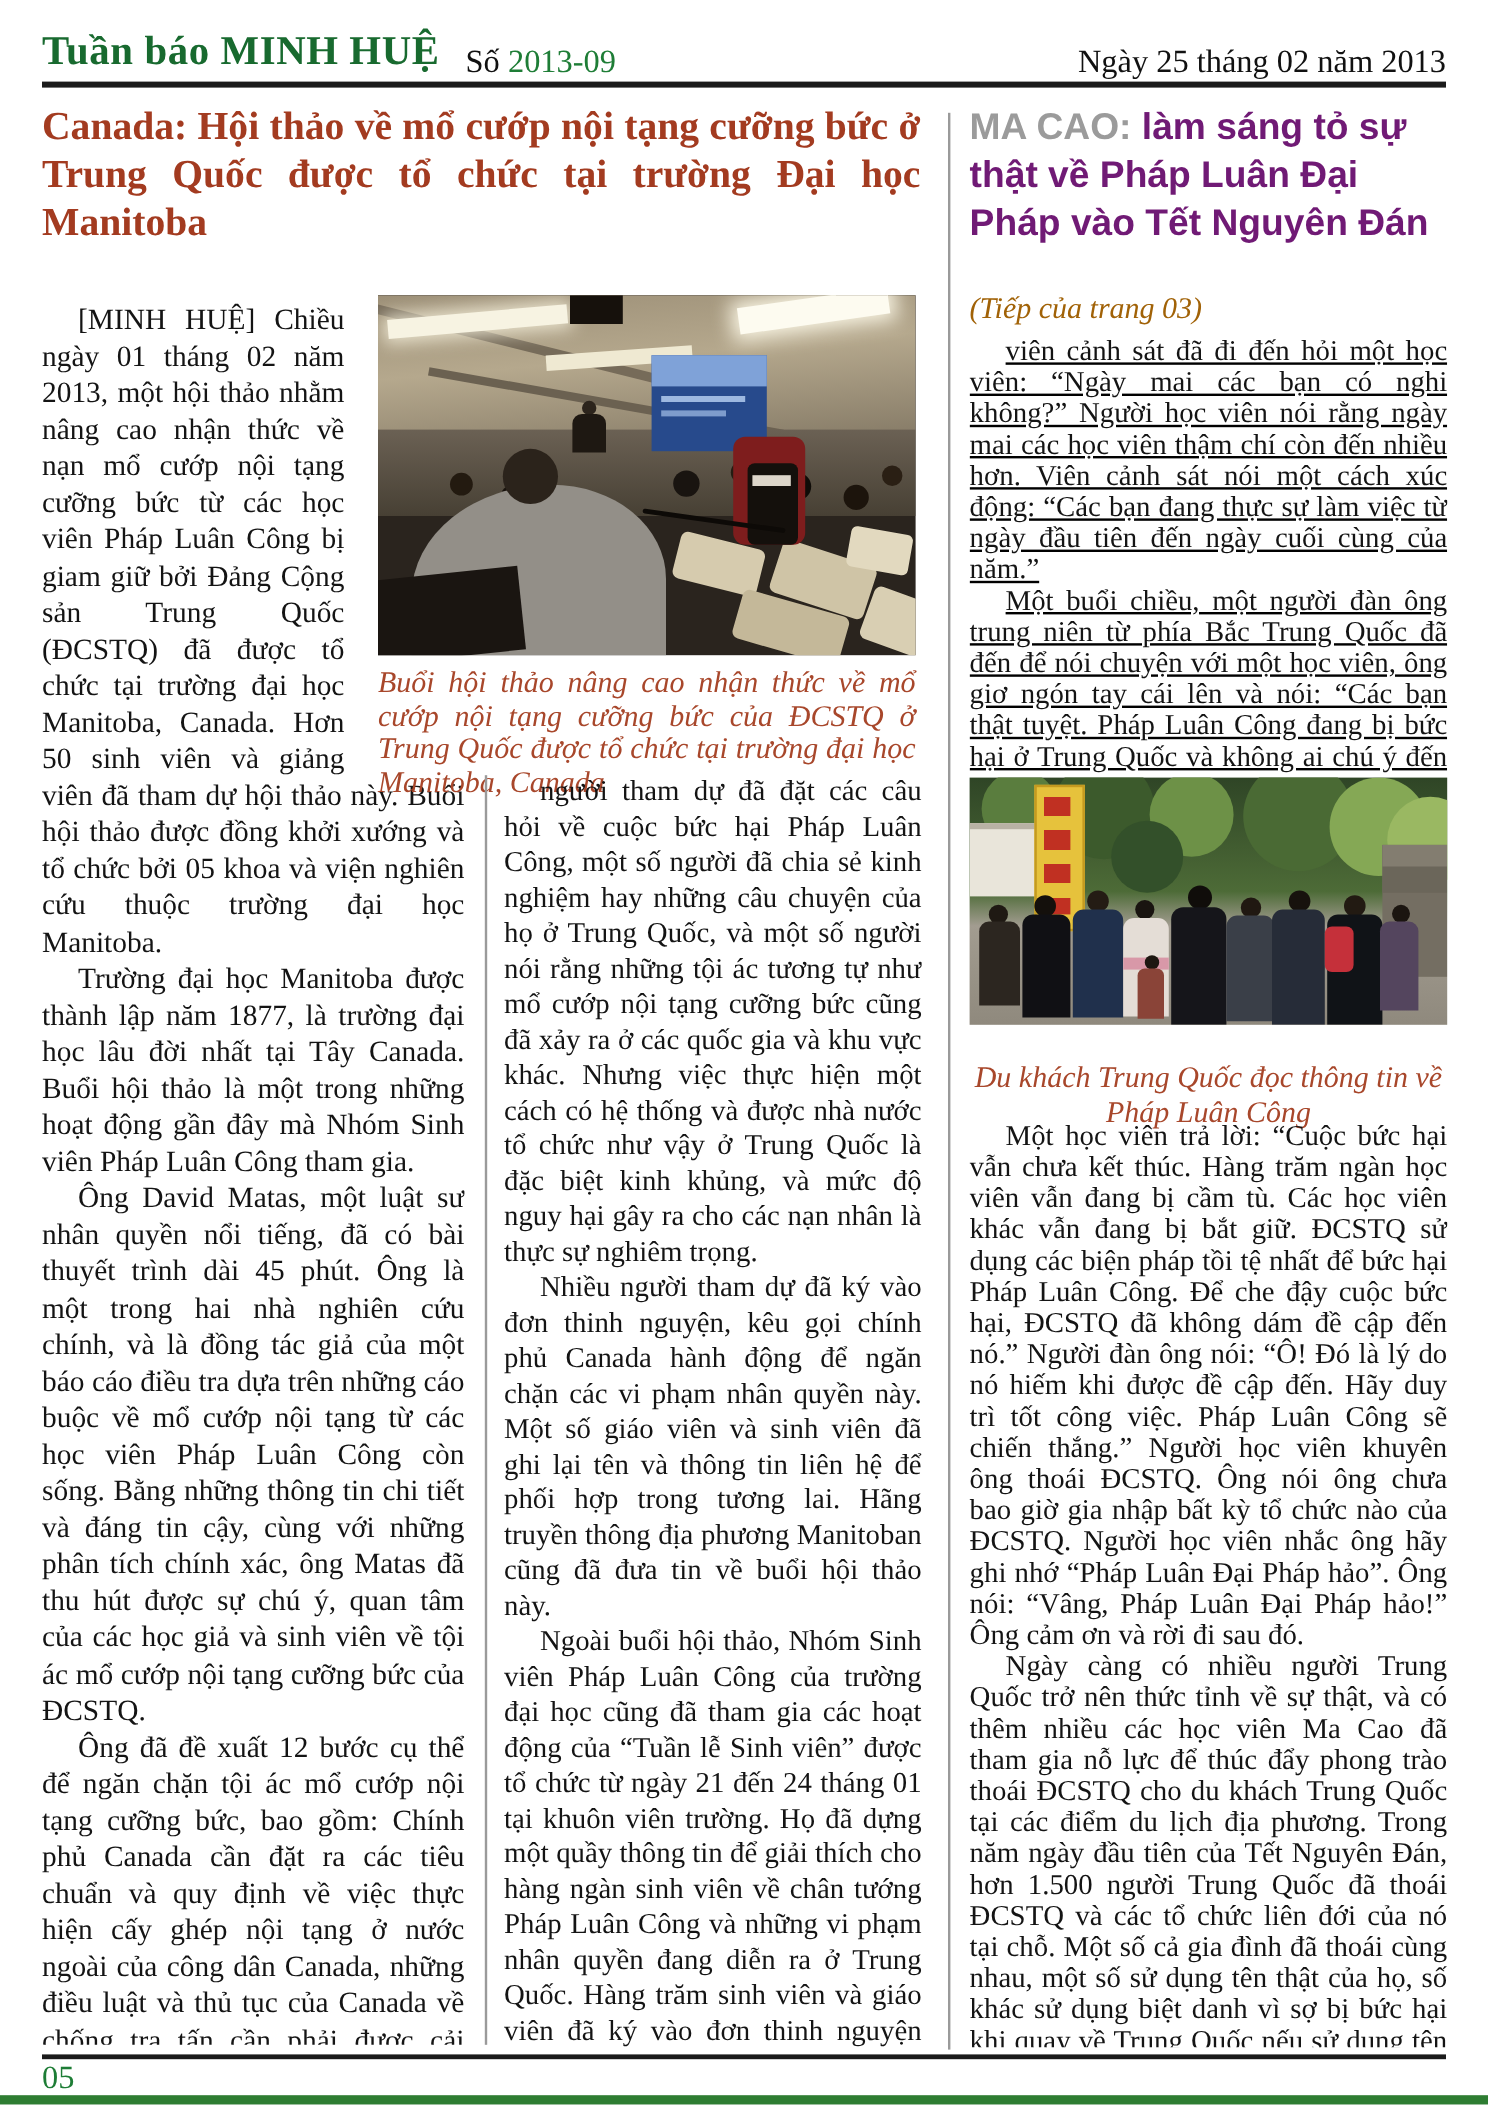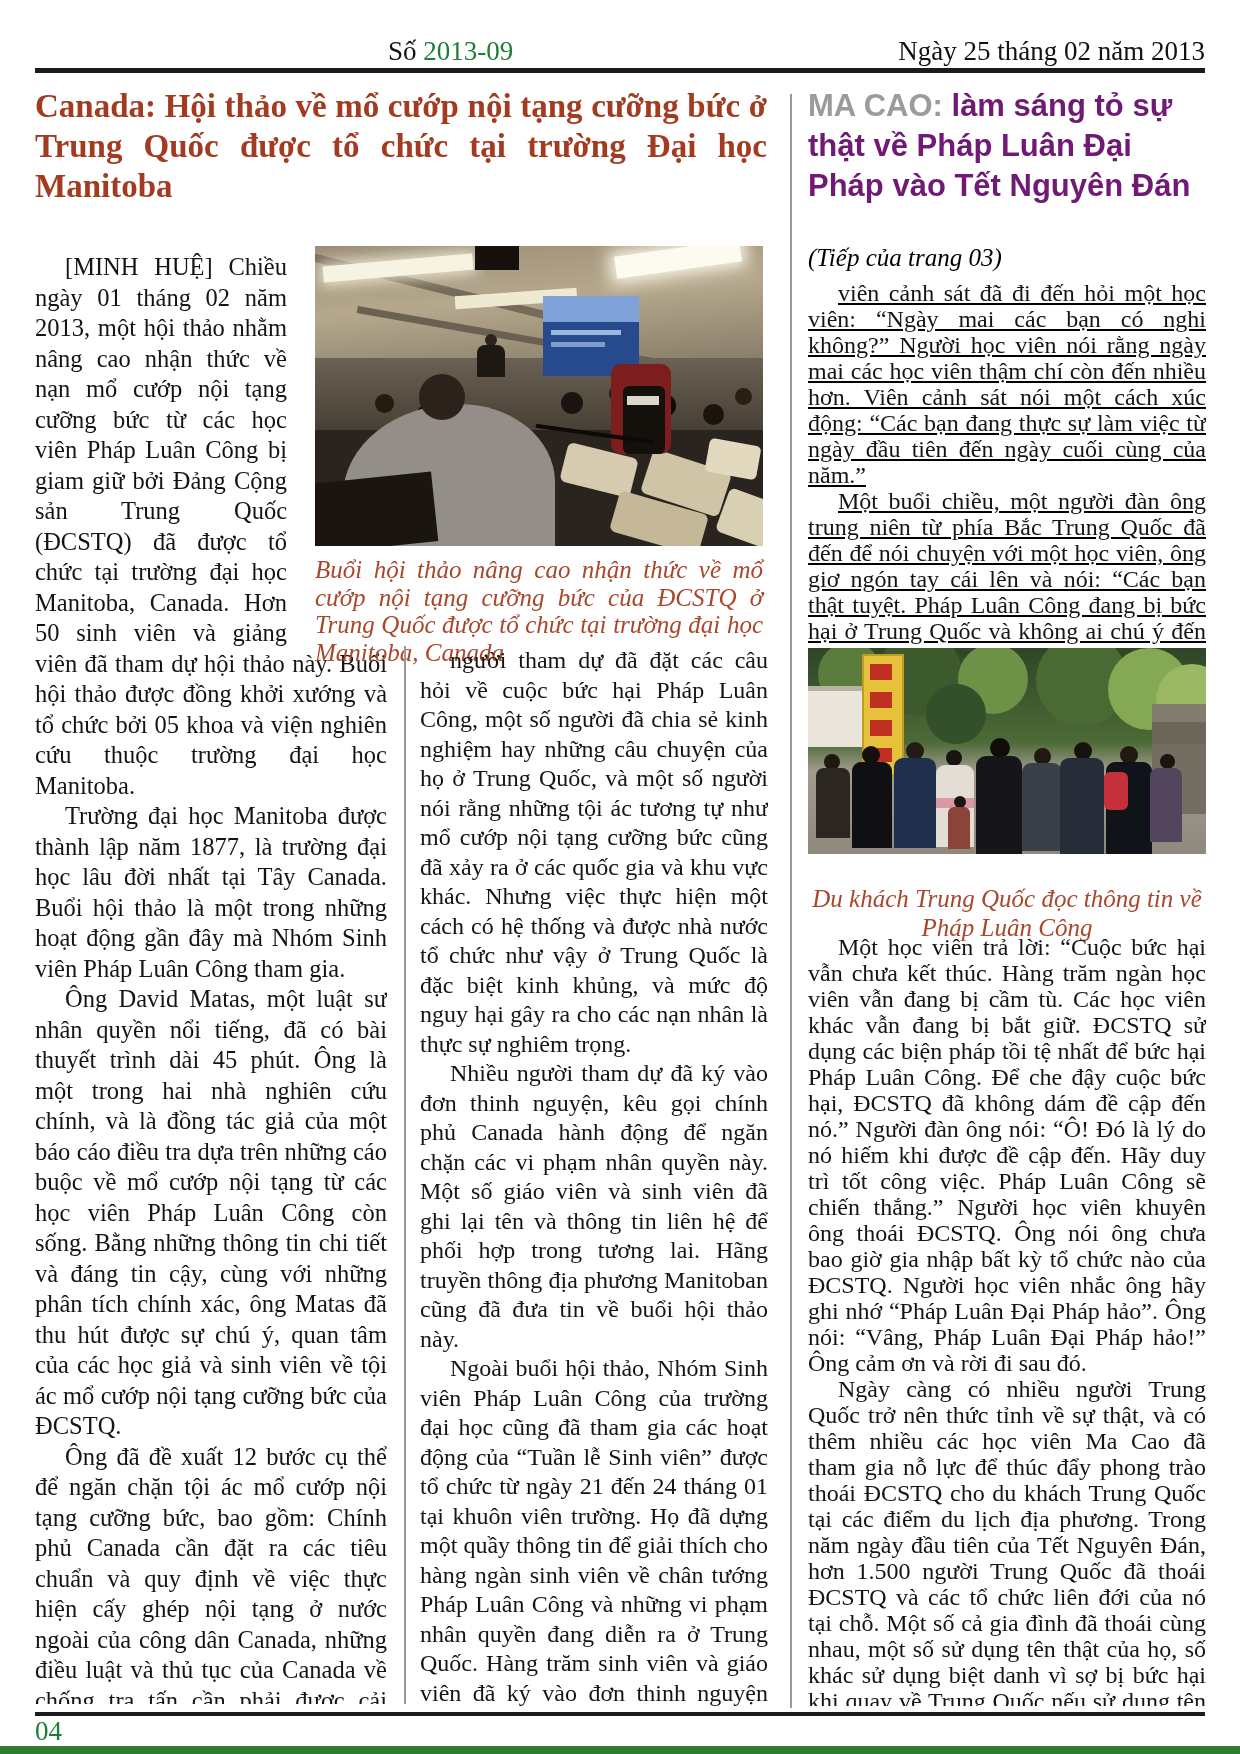--- a/index.html
+++ b/index.html
@@ -32,21 +32,21 @@
 
   .divider { position:absolute; width:2px; background:#9a9a9a; }
   .divider1 { left:404px; top:646px; height:1058px; }
   .divider2 { left:790px; top:94px; height:1614px; }
 
   
   .r-title { position:absolute; left:808px; top:86px; width:400px; margin:0;
              font-family:"Liberation Sans", sans-serif; font-size:31px; line-height:40px; font-weight:bold; }
   .r-title .loc { color:#9b9b9b;text-align:right; }
   .r-title .rest { color:#701a75; }
-  .r-cont { position:absolute; left:808px; top:244px; font-size:25px; font-style:italic; color:#000000;font-family:Liberation Serif, serif; }
+  .r-cont { position:absolute; left:808px; top:244px; font-size:25px; font-style:italic; color:#a16207;font-family:Liberation Serif, serif; }
   .rcol-top { position:absolute; left:808px; top:280px; width:398px; height:366px;
               overflow:hidden; font-size:24px; line-height:26px;text-decoration:underline; }
   .rcol-bottom { position:absolute; left:808px; top:934px; width:398px; height:772px;
                  overflow:hidden; font-size:24px; line-height:26px; }
   .caption2 { left:808px; top:864px; width:398px; font-size:25px; line-height:29px; text-align:center;margin-top:20px; }
 
   
   .footer-rule { position:absolute; left:35px; top:1712px; width:1170px; height:4px; background:#1b1b1b; }
   .page-num { position:absolute; left:35px; top:1716px; font-size:27px; color:#1e7d36; }
   .bottom-bar { position:absolute; left:0; top:1746px; width:1240px; height:8px; background:#2e7d32; }
@@ -133,20 +133,21 @@
   .ph2-h9 { left:352px; top:106px; width:15px; height:15px; background:#1b1510; }
   .ph2-b9 { left:342px; top:120px; width:32px; height:74px; background:#54455e; border-radius:8px 8px 0 0; }
   .ph2-h10 { left:146px; top:148px; width:12px; height:12px; background:#1d1711; }
   .ph2-b10 { left:140px; top:159px; width:22px; height:42px; background:#8a4438; border-radius:6px 6px 0 0; }
 </style>
 </head>
 <body>
 
 <div class="page">
 
+  <div class="logo">Tuần báo MINH HUỆ</div>
   <div class="issue"><span>Số</span> <span class="issue-num">2013-09</span></div>
   <div class="date">Ngày 25 tháng 02 năm 2013</div>
   <div class="rule-top"></div>
 
   <h1 class="l-title">Canada: Hội thảo về mổ cướp nội tạng cưỡng bức ở Trung Quốc được tổ chức tại trường Đại học Manitoba</h1>
 
   <div class="col1 body-text">
     <div class="wrap-spacer"></div>
     <div>
         <p>[MINH HUỆ] Chiều ngày 01 tháng 02 năm 2013, một hội thảo nhằm nâng cao nhận thức về nạn mổ cướp nội tạng cưỡng bức từ các học viên Pháp Luân Công bị giam giữ bởi Đảng Cộng sản Trung Quốc (ĐCSTQ) đã được tổ chức tại trường đại học Manitoba, Canada. Hơn 50 sinh viên và giảng viên đã tham dự hội thảo này. Buổi hội thảo được đồng khởi xướng và tổ chức bởi 05 khoa và viện nghiên cứu thuộc trường đại học Manitoba.</p>
@@ -252,16 +253,16 @@
   <div class="caption caption2">Du khách Trung Quốc đọc thông tin về Pháp Luân Công</div>
 
   <div class="rcol-bottom body-text">
     <div>
         <p>Một học viên trả lời: “Cuộc bức hại vẫn chưa kết thúc. Hàng trăm ngàn học viên vẫn đang bị cầm tù. Các học viên khác vẫn đang bị bắt giữ. ĐCSTQ sử dụng các biện pháp tồi tệ nhất để bức hại Pháp Luân Công. Để che đậy cuộc bức hại, ĐCSTQ đã không dám đề cập đến nó.” Người đàn ông nói: “Ô! Đó là lý do nó hiếm khi được đề cập đến. Hãy duy trì tốt công việc. Pháp Luân Công sẽ chiến thắng.” Người học viên khuyên ông thoái ĐCSTQ. Ông nói ông chưa bao giờ gia nhập bất kỳ tổ chức nào của ĐCSTQ. Người học viên nhắc ông hãy ghi nhớ “Pháp Luân Đại Pháp hảo”. Ông nói: “Vâng, Pháp Luân Đại Pháp hảo!” Ông cảm ơn và rời đi sau đó.</p>
         <p>Ngày càng có nhiều người Trung Quốc trở nên thức tỉnh về sự thật, và có thêm nhiều các học viên Ma Cao đã tham gia nỗ lực để thúc đẩy phong trào thoái ĐCSTQ cho du khách Trung Quốc tại các điểm du lịch địa phương. Trong năm ngày đầu tiên của Tết Nguyên Đán, hơn 1.500 người Trung Quốc đã thoái ĐCSTQ và các tổ chức liên đới của nó tại chỗ. Một số cả gia đình đã thoái cùng nhau, một số sử dụng tên thật của họ, số khác sử dụng biệt danh vì sợ bị bức hại khi quay về Trung Quốc nếu sử dụng tên thật. Các học viên đã rất vui mừng cho những người thoái Đảng. ◇</p>
       </div>
   </div>
 
   <div class="footer-rule"></div>
-  <div class="page-num">04</div>
+  <div class="page-num">05</div>
   <div class="bottom-bar"></div>
 
 </div>
 
 </body></html>

